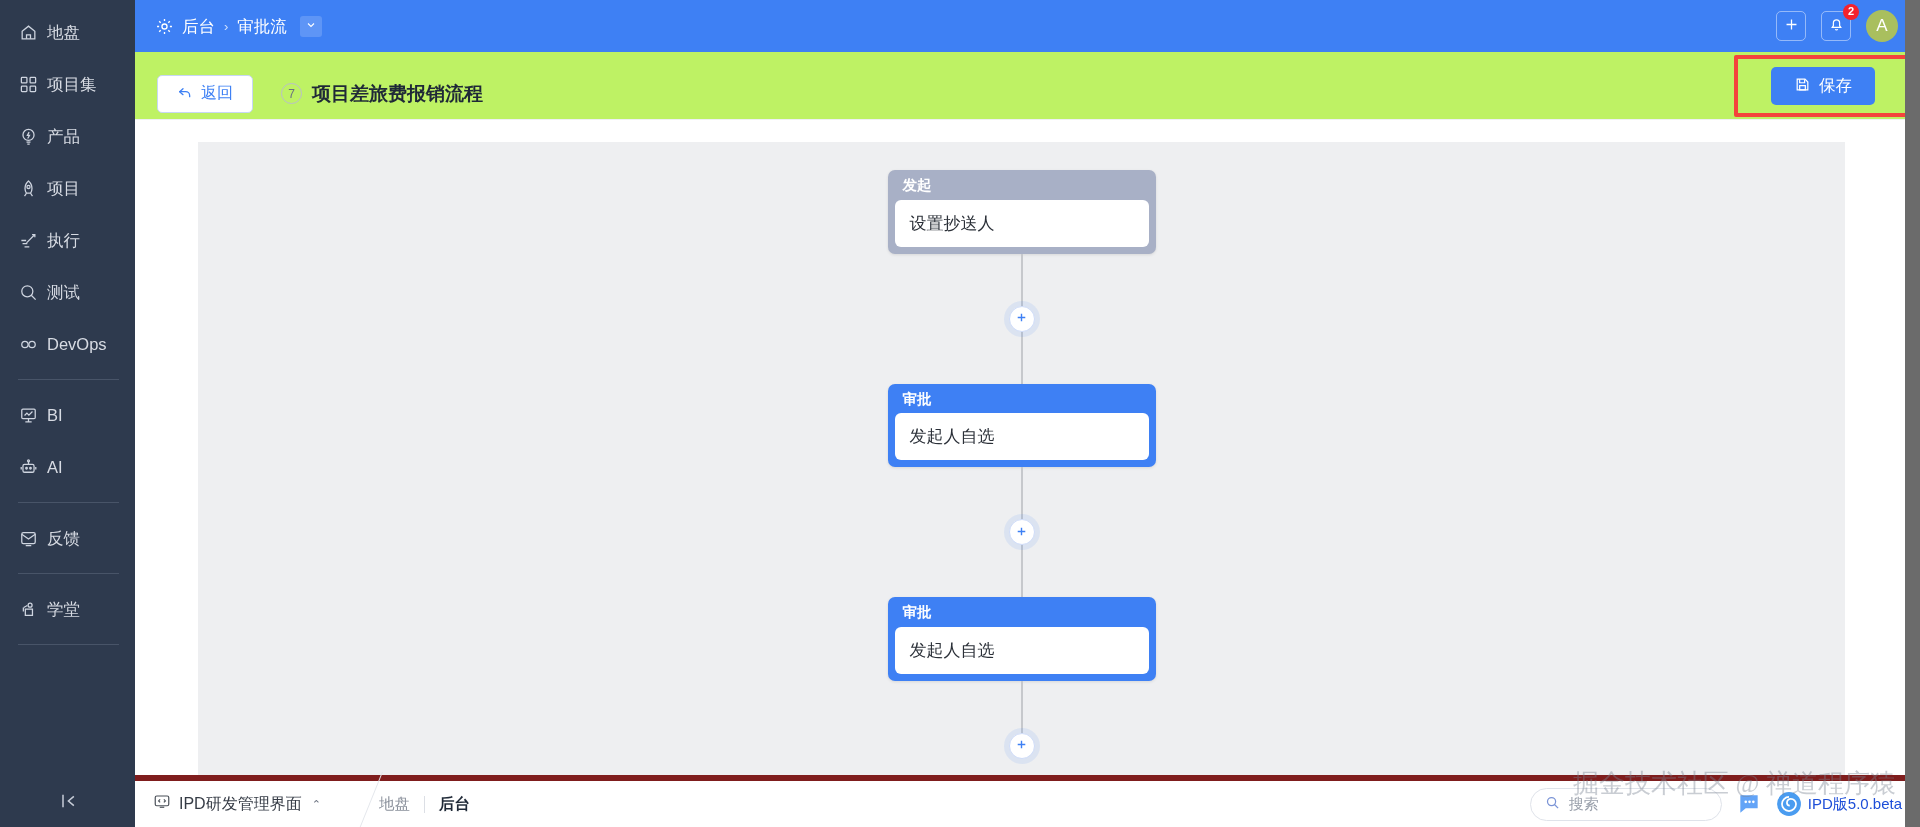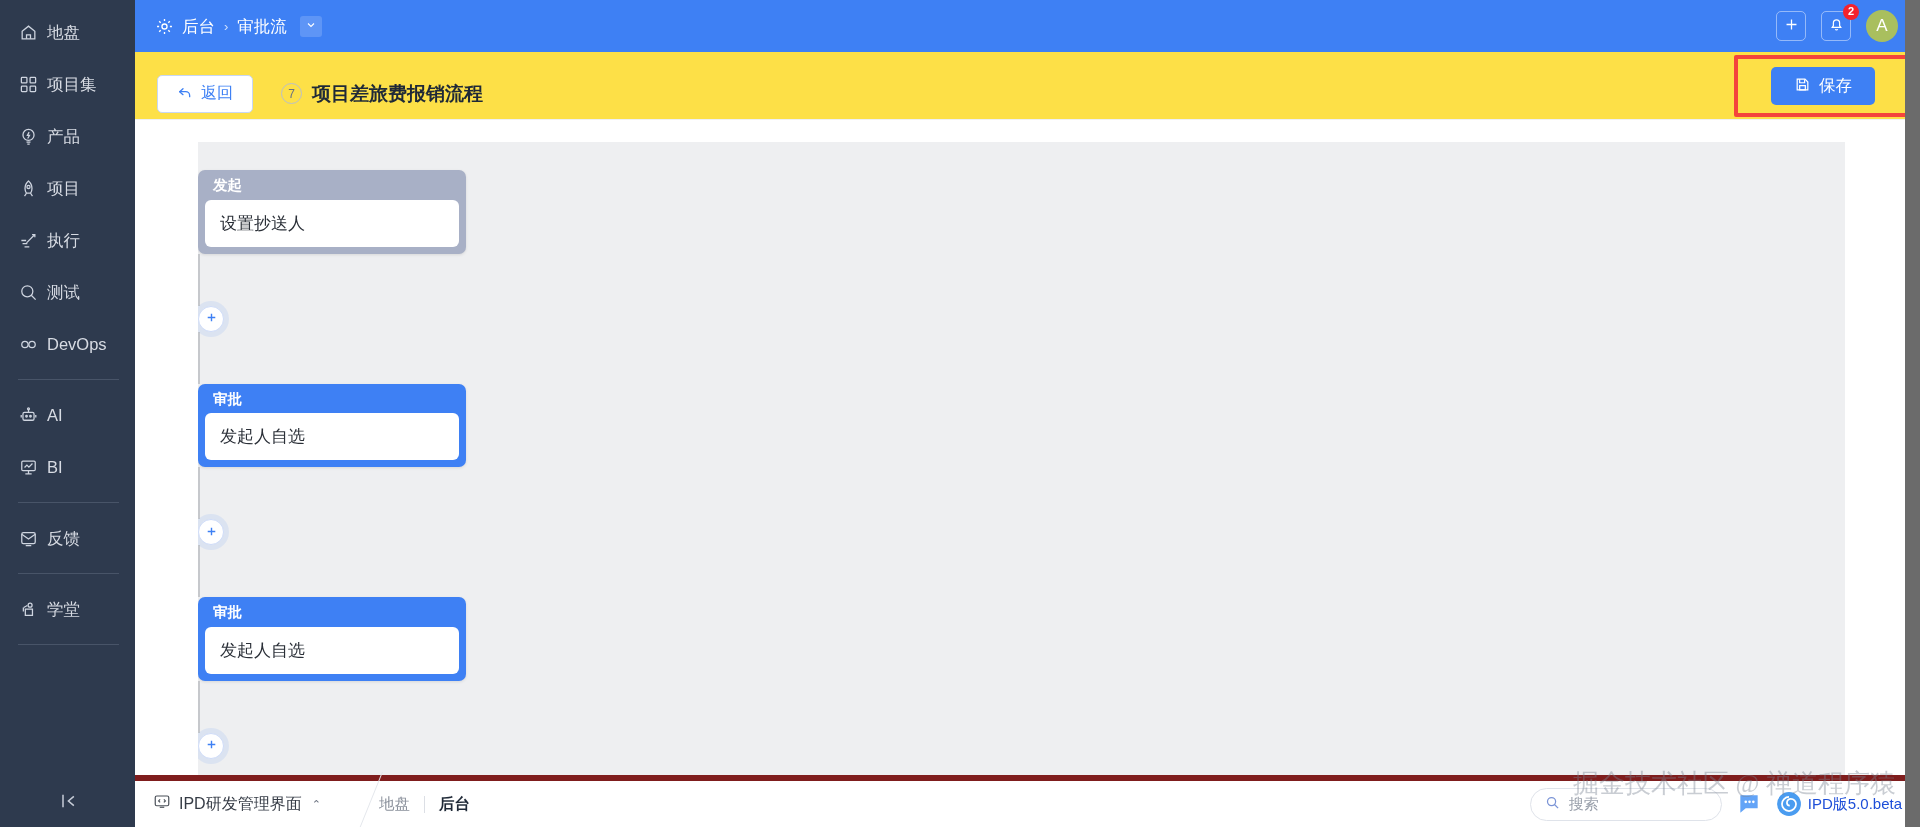--- a/index.html
+++ b/index.html
@@ -116,21 +116,21 @@
   .avatar {
     width: 32px; height: 32px; border-radius: 50%;
     background: #a9bf5e; color: #fff;
     display: flex; align-items: center; justify-content: center;
     font-size: 17px; cursor: pointer;
   }
 
   
   .toolbar {
     height: 68px;
-    background: #fde047;
+    background: #bef264;
     display: flex;
     align-items: center;
     padding: 16px 0 0 22px;
     flex: 0 0 68px;
     border-bottom: 1px solid #eef0f3;
     position: relative;
   }
   .back-btn {
     height: 38px;
     min-width: 96px;
@@ -183,21 +183,21 @@
   .canvas {
     width: 1647px;
     height: 100%;
     background: #eeeff1;
     position: relative;
     overflow: hidden;
   }
   .flow {
     position: absolute;
     left: 0; right: 0; top: 28px;
-    display: flex; flex-direction: column; 
+    display: flex; flex-direction: column; align-items: center;
   }
   .node {
     width: 268px;
     border-radius: 7px;
     padding: 0 0 7px 0;
     box-shadow: 0 1px 3px rgba(0,0,0,0.10);
     cursor: pointer;
   }
   .node.start { background: #a8b0c6; }
   .node.approve { background: #3e80f4; }
@@ -391,40 +391,40 @@
           </svg>
       </span>
       <span class="nav-label">DevOps</span>
     </div>
 
     <div class="nav-sep"></div>
 
     <div class="nav-item">
       <span class="nav-ico">
         <svg viewBox="0 0 24 24" fill="none" stroke="#cfd5e0" stroke-width="1.6">
+            <rect x="3.5" y="4" width="17" height="12" rx="1.5"></rect>
+            <path d="M12 16v4M8 20h8"></path>
+            <path d="M7 12l3-3 2.5 2.5L17 7"></path>
+          </svg>
+      </span>
+      <span class="nav-label">BI</span>
+    </div>
+
+    <div class="nav-item">
+      <span class="nav-ico">
+        <svg viewBox="0 0 24 24" fill="none" stroke="#cfd5e0" stroke-width="1.6">
             <rect x="5" y="8" width="14" height="10" rx="2"></rect>
             <path d="M12 4.5V8"></path>
             <circle cx="12" cy="3.6" r="1.2"></circle>
             <path d="M2.8 11.5v3M21.2 11.5v3"></path>
             <circle cx="9.5" cy="13" r="1"></circle>
             <circle cx="14.5" cy="13" r="1"></circle>
           </svg>
       </span>
       <span class="nav-label">AI</span>
-    </div>
-
-    <div class="nav-item">
-      <span class="nav-ico">
-        <svg viewBox="0 0 24 24" fill="none" stroke="#cfd5e0" stroke-width="1.6">
-            <rect x="3.5" y="4" width="17" height="12" rx="1.5"></rect>
-            <path d="M12 16v4M8 20h8"></path>
-            <path d="M7 12l3-3 2.5 2.5L17 7"></path>
-          </svg>
-      </span>
-      <span class="nav-label">BI</span>
     </div>
 
     <div class="nav-sep"></div>
 
     <div class="nav-item">
       <span class="nav-ico">
         <svg viewBox="0 0 24 24" fill="none" stroke="#cfd5e0" stroke-width="1.6">
             <rect x="3.5" y="4.5" width="17" height="14" rx="2"></rect>
             <path d="M3.5 6.5 12 12.5l8.5-6"></path>
             <path d="M8.5 21h7"></path>

